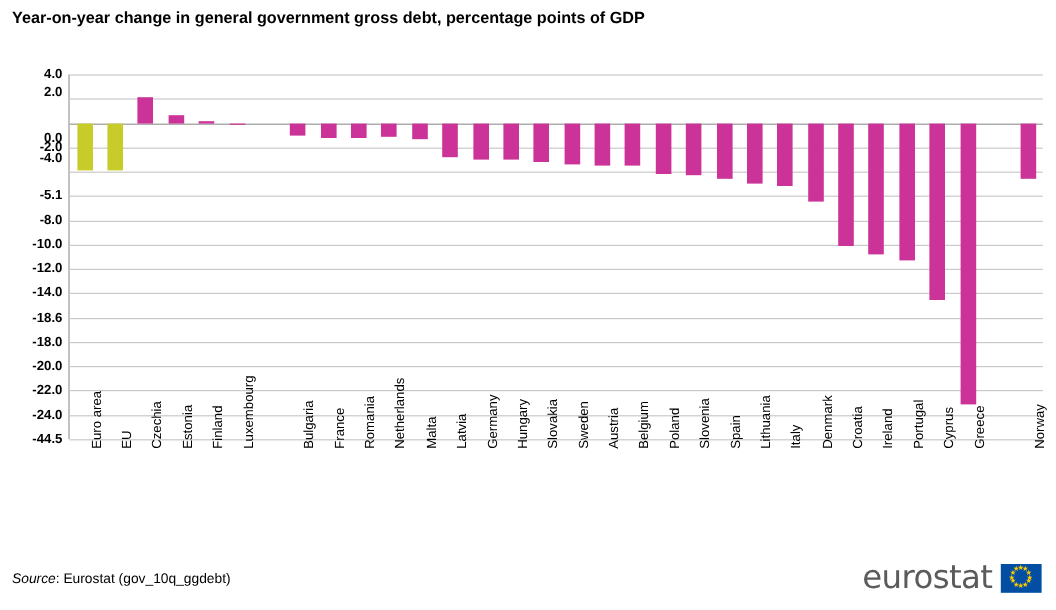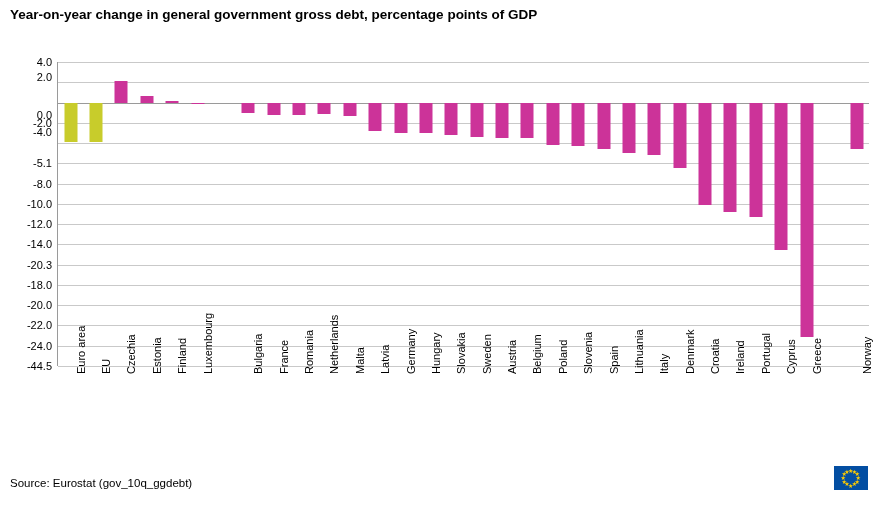--- a/index.html
+++ b/index.html
@@ -51,20 +51,21 @@
   }
   .ytick-label {
     position: absolute;
     right: 0;
     width: 48px;
     text-align: right;
     font-size: 11px;
     color: #000;
     transform: translateY(-50%);
     white-space: nowrap;
+    font-weight: bold;
   }
   #y-axis-labels {
     position: absolute;
     left: 0;
     top: 62px;
     width: 52px;
     height: 304px;
   }
   .bar-slot {
     position: absolute;
@@ -93,20 +94,21 @@
     height: 110px;
   }
   #source-note {
     position: absolute;
     left: 10px;
     top: 477px;
     font-size: 11.5px;
     color: #000;
   }
   #source-note .src-word {
+    font-style: italic;
     text-align: right;
   }
   #eurostat-logo {
     position: absolute;
     right: 12px;
     top: 466px;
     display: flex;
     align-items: center;
     gap: 7px;
   }
@@ -140,21 +142,21 @@
       <div class="ytick-label" style="top: 0px;">4.0</div>
       <div class="ytick-label" style="top: 15px;">2.0</div>
       <div class="ytick-label" style="top: 40.5333px; margin-top: 12px;">0.0</div>
       <div class="ytick-label" style="top: 60.8px;">-2.0</div>
       <div class="ytick-label" style="top: 70px;">-4.0</div>
       <div class="ytick-label" style="top: 101.333px;">-5.1</div>
       <div class="ytick-label" style="top: 121.6px;">-8.0</div>
       <div class="ytick-label" style="top: 141.867px;">-10.0</div>
       <div class="ytick-label" style="top: 162.133px;">-12.0</div>
       <div class="ytick-label" style="top: 182.4px;">-14.0</div>
-      <div class="ytick-label" style="top: 202.667px;">-20.3</div>
+      <div class="ytick-label" style="top: 202.667px;">-18.6</div>
       <div class="ytick-label" style="top: 222.933px;">-18.0</div>
       <div class="ytick-label" style="top: 243.2px;">-20.0</div>
       <div class="ytick-label" style="top: 263.467px;">-22.0</div>
       <div class="ytick-label" style="top: 283.733px;">-24.0</div>
       <div class="ytick-label" style="top: 304px;">-44.5</div>
     </div>
 
   <div id="plot-area">
       <div class="gridline" style="top: 0px;"></div>
       <div class="gridline" style="top: 20.2667px;"></div>
@@ -295,20 +297,21 @@
       <div class="cat-label" style="left: 728.188px; top: 2px;">Cyprus</div>
       <div class="cat-label" style="left: 753.562px; top: 2px;">Greece</div>
       <div class="cat-label" style="left: 804.312px; top: 2px;">Norway</div>
     </div>
 
   <div id="source-note">
     <span class="src-word">Source</span><span>: Eurostat (gov_10q_ggdebt)</span>
   </div>
 
   <div id="eurostat-logo">
+    <span class="logo-text">eurostat</span>
     <span id="eu-flag">
         <span class="star" style="left: 14px; top: 1.5px;">★</span>
         <span class="star" style="left: 17.75px; top: 2.50481px;">★</span>
         <span class="star" style="left: 20.4952px; top: 5.25px;">★</span>
         <span class="star" style="left: 21.5px; top: 9px;">★</span>
         <span class="star" style="left: 20.4952px; top: 12.75px;">★</span>
         <span class="star" style="left: 17.75px; top: 15.4952px;">★</span>
         <span class="star" style="left: 14px; top: 16.5px;">★</span>
         <span class="star" style="left: 10.25px; top: 15.4952px;">★</span>
         <span class="star" style="left: 7.50481px; top: 12.75px;">★</span>

